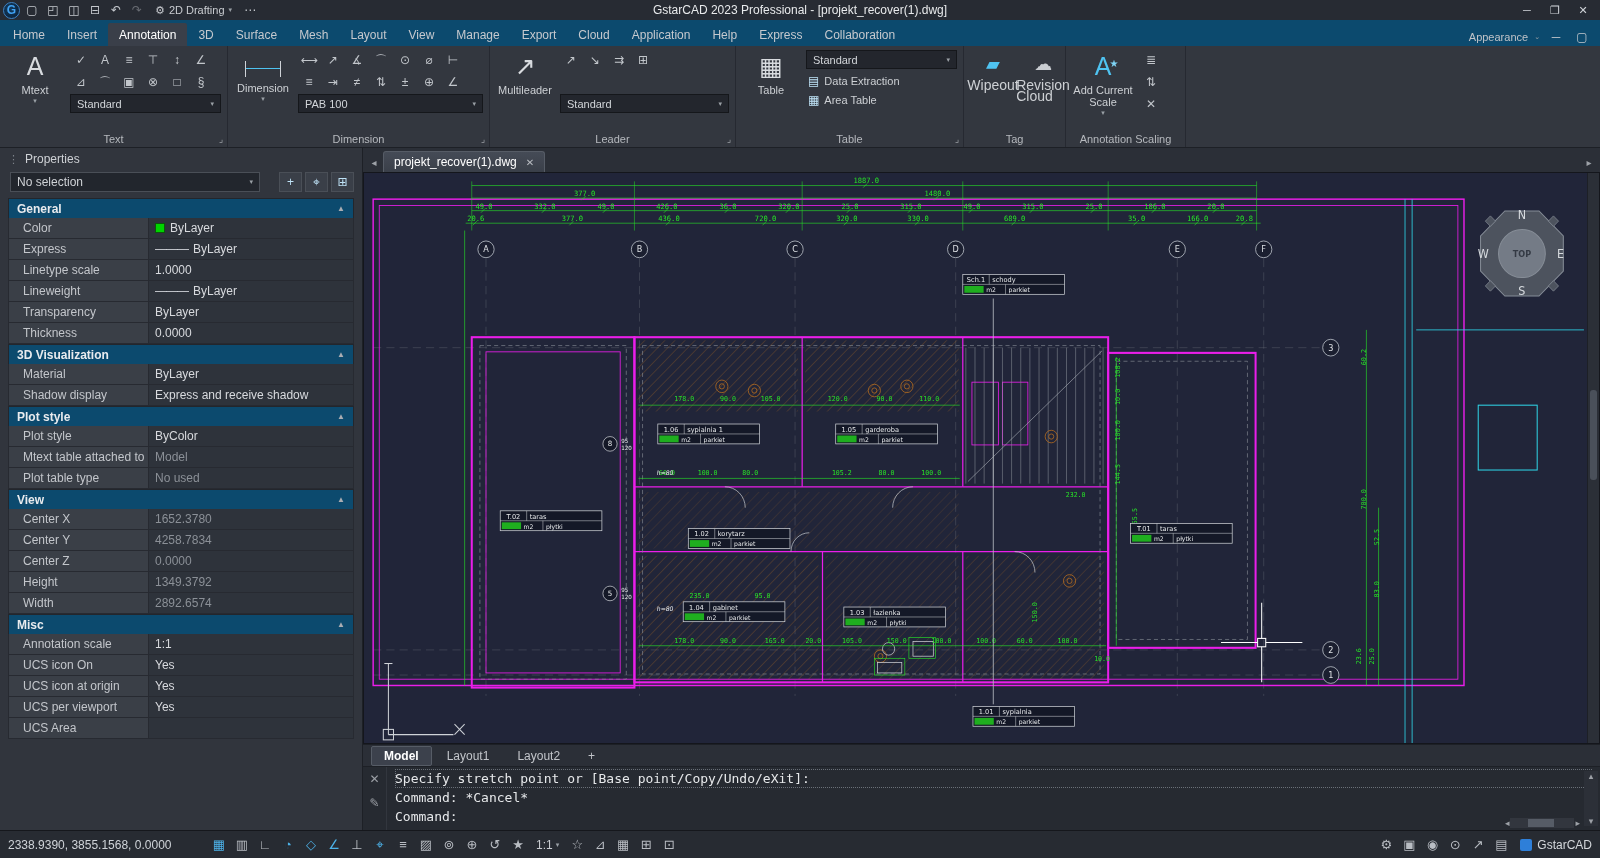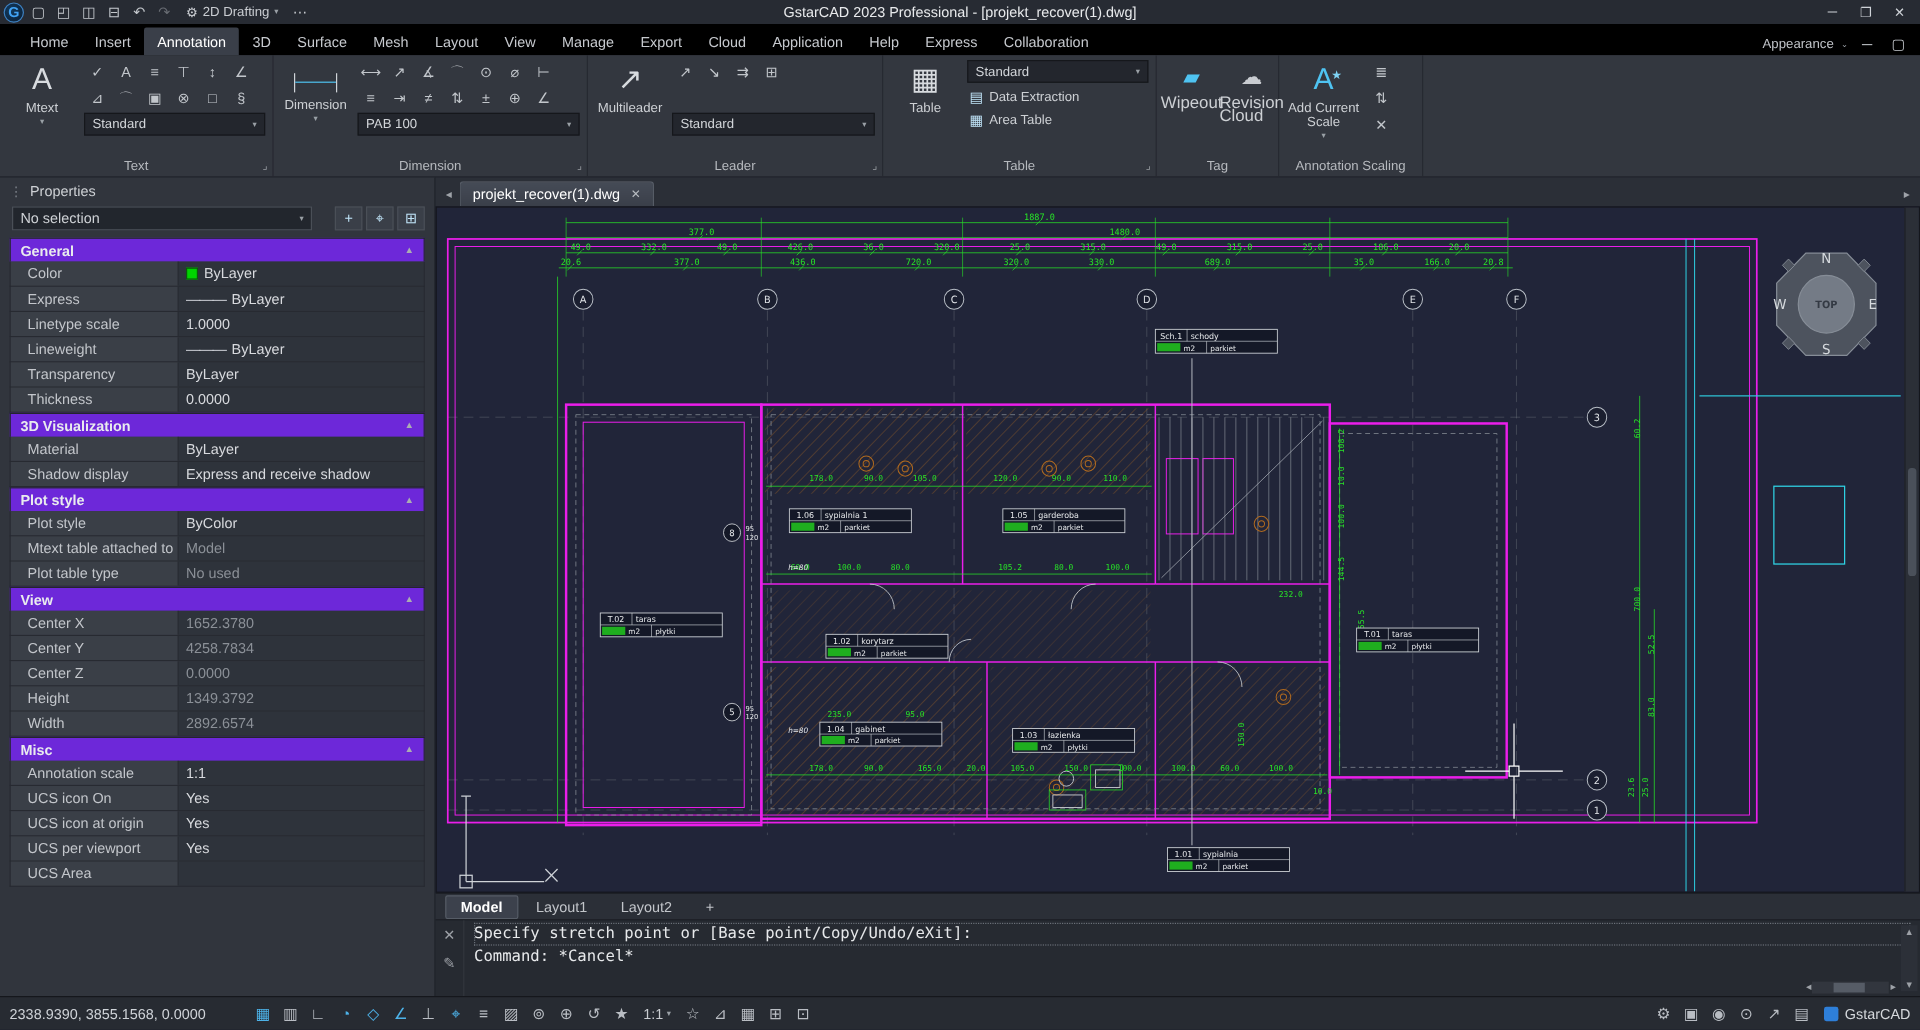--- a/index.html
+++ b/index.html
@@ -14,21 +14,21 @@
 .qat{display:flex;align-items:center;gap:1px}
 .qbtn{width:20px;height:18px;display:flex;align-items:center;justify-content:center;color:#c4c8cd;font-size:12px}
 .qbtn.dis{color:#686c73}
 .ws{display:flex;align-items:center;gap:4px;padding:0 6px;color:#c9ccd1;font-size:11px}
 .caret{font-size:7px;color:#9aa0a6}
 .title{position:absolute;left:0;right:0;text-align:center;font-size:12px;color:#e8eaec;pointer-events:none}
 .winbtns{margin-left:auto;display:flex;z-index:2}
 .winbtn{width:28px;height:18px;display:flex;align-items:center;justify-content:center;color:#cfd3d8;font-size:11px}
 
 
-.ribbon-tabs{flex:0 0 26px;background:#000000;display:flex;align-items:flex-end;padding-left:14px}
+.ribbon-tabs{flex:0 0 26px;background:#0c4a6e;display:flex;align-items:flex-end;padding-left:2px}
 .rtabs{display:flex;align-items:flex-end}
 .rtab{padding:5px 11px 4px;font-size:12px;color:#c6c9ce;white-space:nowrap}
 .rtab.active{background:#3a3f49;color:#fff;border-radius:2px 2px 0 0}
 .appearance{margin-left:auto;display:flex;align-items:center;gap:6px;padding-right:8px;color:#c0c3c8;font-size:11px}
 
 
 .ribbon{flex:0 0 102px;background:#33373f;display:flex;border-bottom:1px solid #1d2026}
 .panel{position:relative;border-right:1px solid #262931;display:flex;flex-direction:column}
 .panel-content{flex:1;display:flex;padding:4px 6px 0;gap:6px}
 .panel-label{height:17px;display:flex;align-items:center;justify-content:center;color:#b6b9be;font-size:11px;position:relative}
@@ -59,21 +59,21 @@
 
 .props{flex:0 0 363px;background:#31353d;border-right:1px solid #1d2026;display:flex;flex-direction:column}
 .props-header{height:22px;display:flex;align-items:center;padding:0 8px;color:#ced1d5;gap:6px}
 .grip{color:#7d828a;font-size:11px}
 .props-selector{display:flex;align-items:center;gap:4px;padding:2px 8px 6px 10px}
 .sel{flex:1;max-width:250px;height:20px;background:#22262d;border:1px solid #4a4f57;display:flex;align-items:center;padding:0 6px;color:#cfd2d6;gap:4px}
 .sel span:first-child{flex:1}
 .selicons{display:flex;gap:3px;margin-left:auto}
 .selicon{width:23px;height:20px;border:1px solid #4a4f57;background:#3a3f48;display:flex;align-items:center;justify-content:center;color:#bfe3f7;font-size:12px}
 .prop-scroll{flex:1;overflow:hidden;padding:0 8px}
-.sec-h{height:20px;background:#6d28d9;display:flex;align-items:center;padding:0 8px;color:#e9ebee;font-weight:bold;border:1px solid #23262c;border-bottom:none}
+.sec-h{height:20px;background:#0c4a6e;display:flex;align-items:center;padding:0 8px;color:#e9ebee;font-weight:bold;border:1px solid #23262c;border-bottom:none}
 .sec-h .tri{margin-left:auto;font-size:8px;color:#aaadb3;font-weight:normal}
 .prow{display:flex;height:21px;border:1px solid #272a31;border-top:none;font-size:12px}
 .plabel{width:140px;background:#3a3f47;display:flex;align-items:center;padding:0 6px 0 14px;color:#c3c6cb;border-right:1px solid #272a31;white-space:nowrap;overflow:hidden}
 .pval{flex:1;background:#2e333b;display:flex;align-items:center;padding:0 6px;color:#d8dade;gap:5px;white-space:nowrap;overflow:hidden}
 .pval.muted{color:#8b9097}
 .swatch{width:10px;height:10px;border:1px solid #0a5a0a;display:inline-block;flex:0 0 auto}
 .lineglyph{color:#cfd3d8;letter-spacing:-1px}
 
 
 .workarea{flex:1;display:flex;flex-direction:column;min-width:0}
@@ -913,20 +913,21 @@
         </div>
 
       <div class="cmd">
         <div class="cmd-gutter">
           <span>✕</span>
           <span>✎</span>
         </div>
         <div class="cmd-lines">
             <div class="cmd-line focus">Specify stretch point or [Base point/Copy/Undo/eXit]:</div>
             <div class="cmd-line">Command: *Cancel*</div>
+            <div class="cmd-line">Command:</div>
           </div>
         <div class="cmd-hscroll">
           <span>◂</span>
           <div class="htrack">
               <div class="hthumb"></div>
             </div>
           <span>▸</span>
         </div>
         <div class="cmd-vscroll">
           <span>▴</span>

